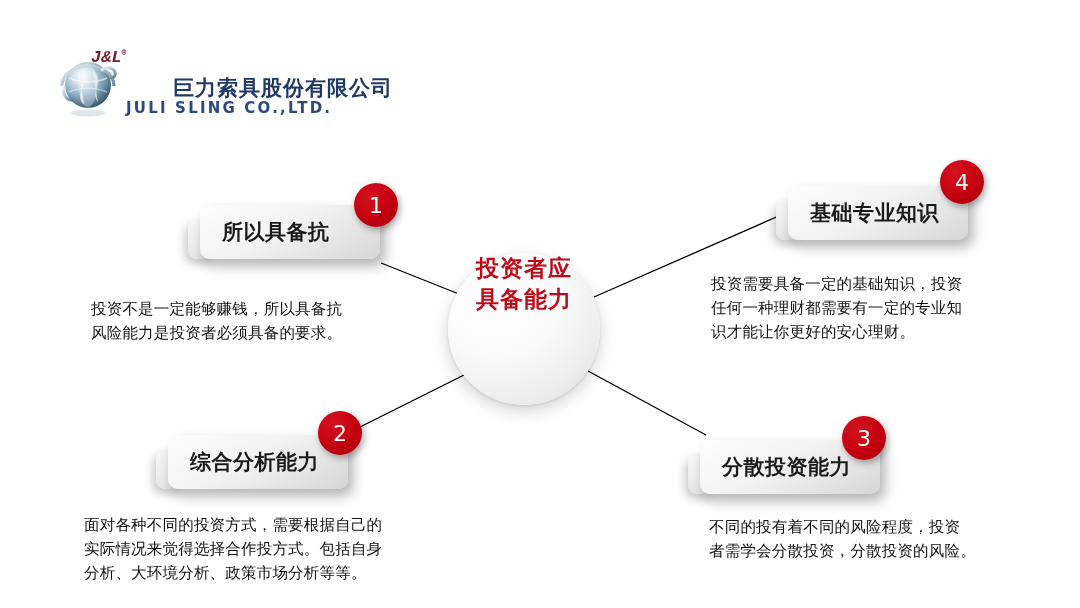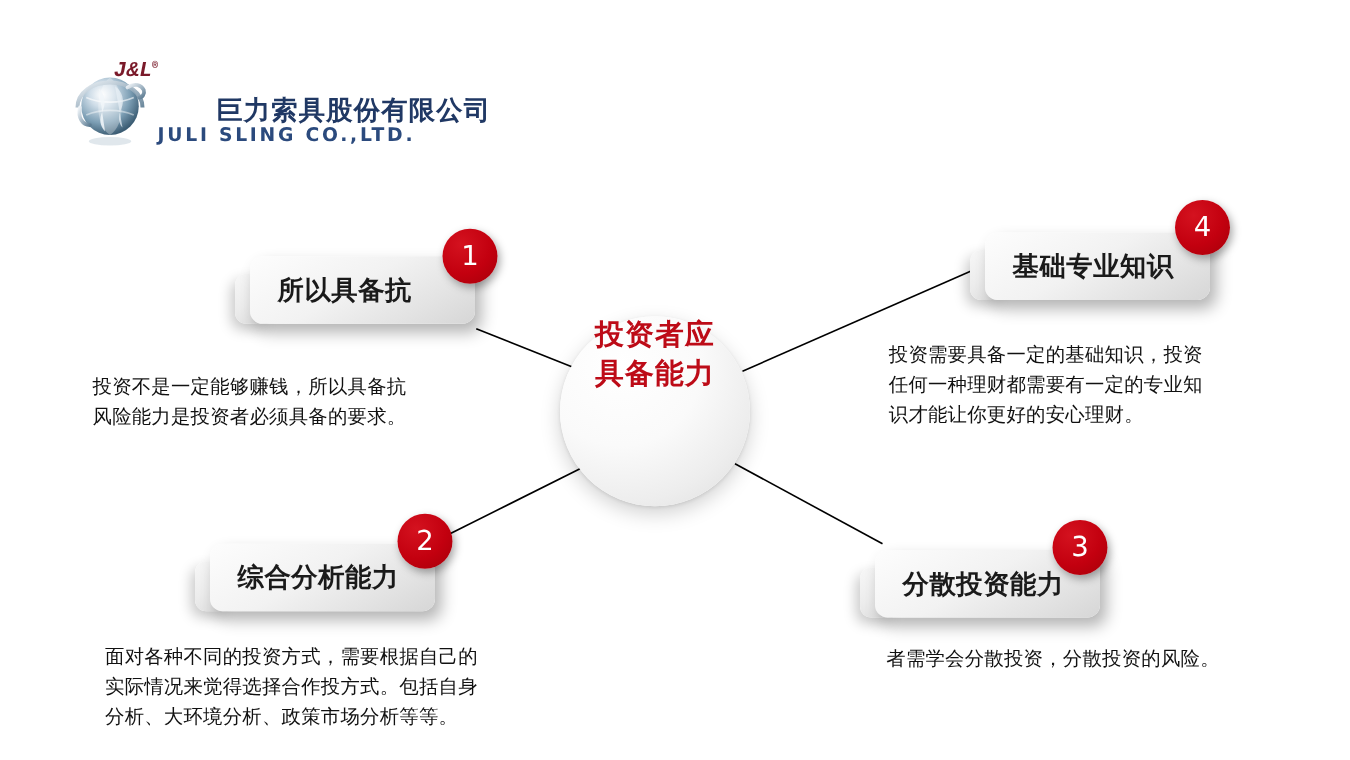--- a/index.html
+++ b/index.html
@@ -174,21 +174,21 @@
   .desc {
     position: absolute;
     font-size: 15.5px;
     line-height: 1.55;
     color: #111111;
     letter-spacing: 0.2px;
     z-index: 3;
   }
   .desc div { white-space: nowrap; }
 
-  #desc-1 { left: 74px; top: 297px; }
+  #desc-1 { left: 91px; top: 297px; }
   #desc-2 { left: 84px; top: 513px; }
   #desc-3 { left: 709px; top: 515px; }
   #desc-4 { left: 711px; top: 272px; }
 </style>
 </head>
 <body>
 
 <div class="logo">
   <svg class="logo-globe" viewBox="0 0 64 62">
     <defs>
@@ -262,20 +262,21 @@
   <div>分析、大环境分析、政策市场分析等等。</div>
 </div>
 
 <div class="node" id="node-3">
   <div class="node-box">
     <span class="node-label">分散投资能力</span>
   </div>
   <div class="badge">3</div>
 </div>
 <div class="desc" id="desc-3">
+  <div>不同的投有着不同的风险程度，投资</div>
   <div>者需学会分散投资，分散投资的风险。</div>
 </div>
 
 <div class="node" id="node-4">
   <div class="node-box">
     <span class="node-label">基础专业知识</span>
   </div>
   <div class="badge">4</div>
 </div>
 <div class="desc" id="desc-4">

